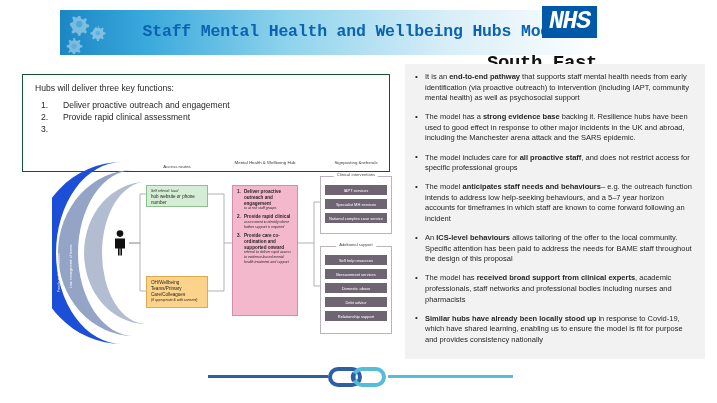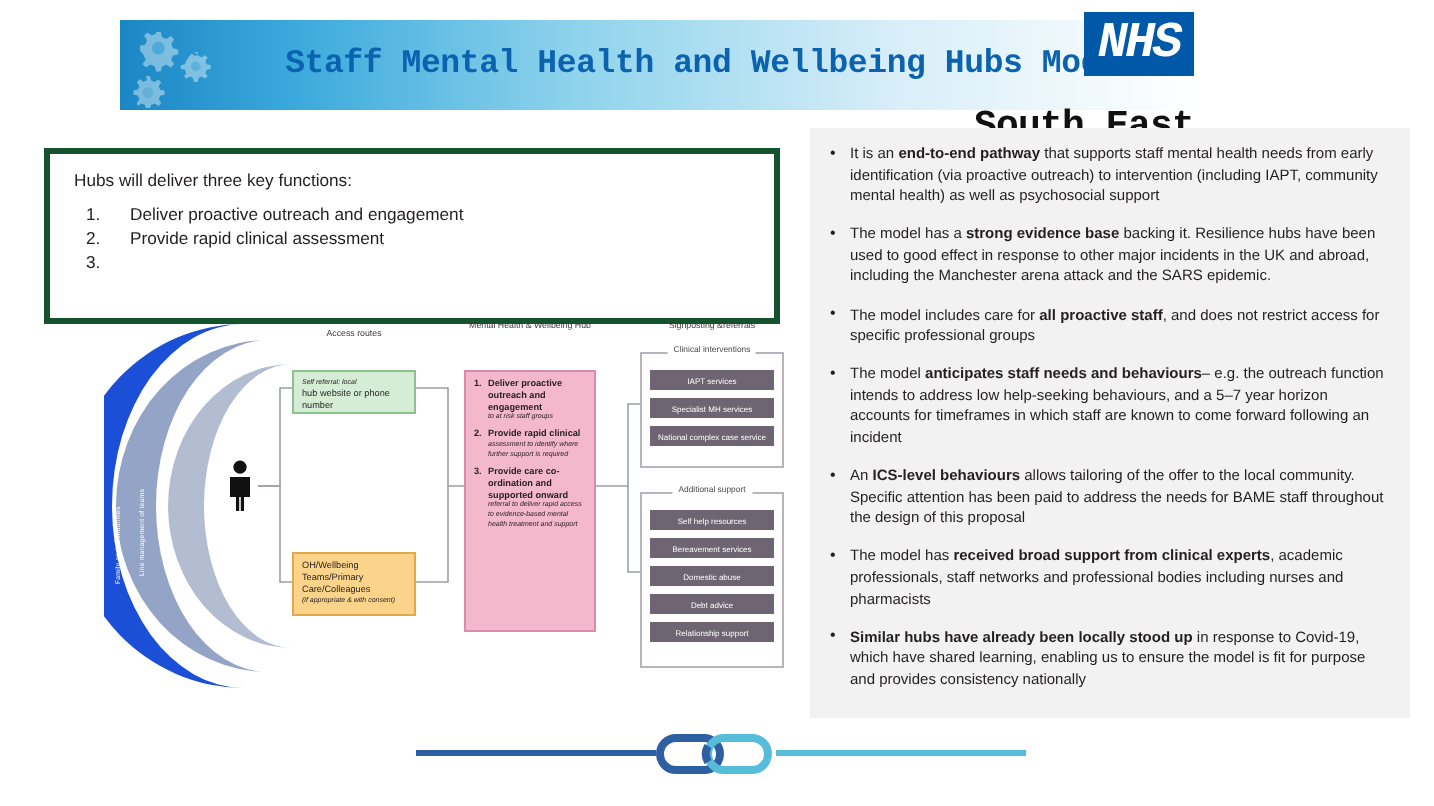--- a/index.html
+++ b/index.html
@@ -31,22 +31,22 @@
     letter-spacing:-1.3px;line-height:1;
     padding:3px 7px 4px 7px;
   }
   .nhsregion{
     font-size:19px;font-weight:bold;color:#111;letter-spacing:-0.4px;
     margin-top:14px;
   }
 
   
   .keybox{
-    position:absolute;left:22px;top:74px;width:368px;height:88px;
-    border:3px solid #14532d;background:#fff;
+    position:absolute;left:22px;top:74px;width:368px;height:98px;
+    border:1px solid #14532d;background:#fff;
     padding:6px 8px 0 10px;box-sizing:border-box;
   }
   .keybox .lead{font-size:8.6px;color:#231f20;margin:2px 0 7px 2px;}
   .keybox ol{margin:0;padding:0;list-style:none;}
   .keybox li{
     position:relative;font-size:8.6px;line-height:11.4px;
     padding-left:30px;margin-bottom:0.5px;
   }
   .keybox li .num{position:absolute;left:8px;top:0;}
 

